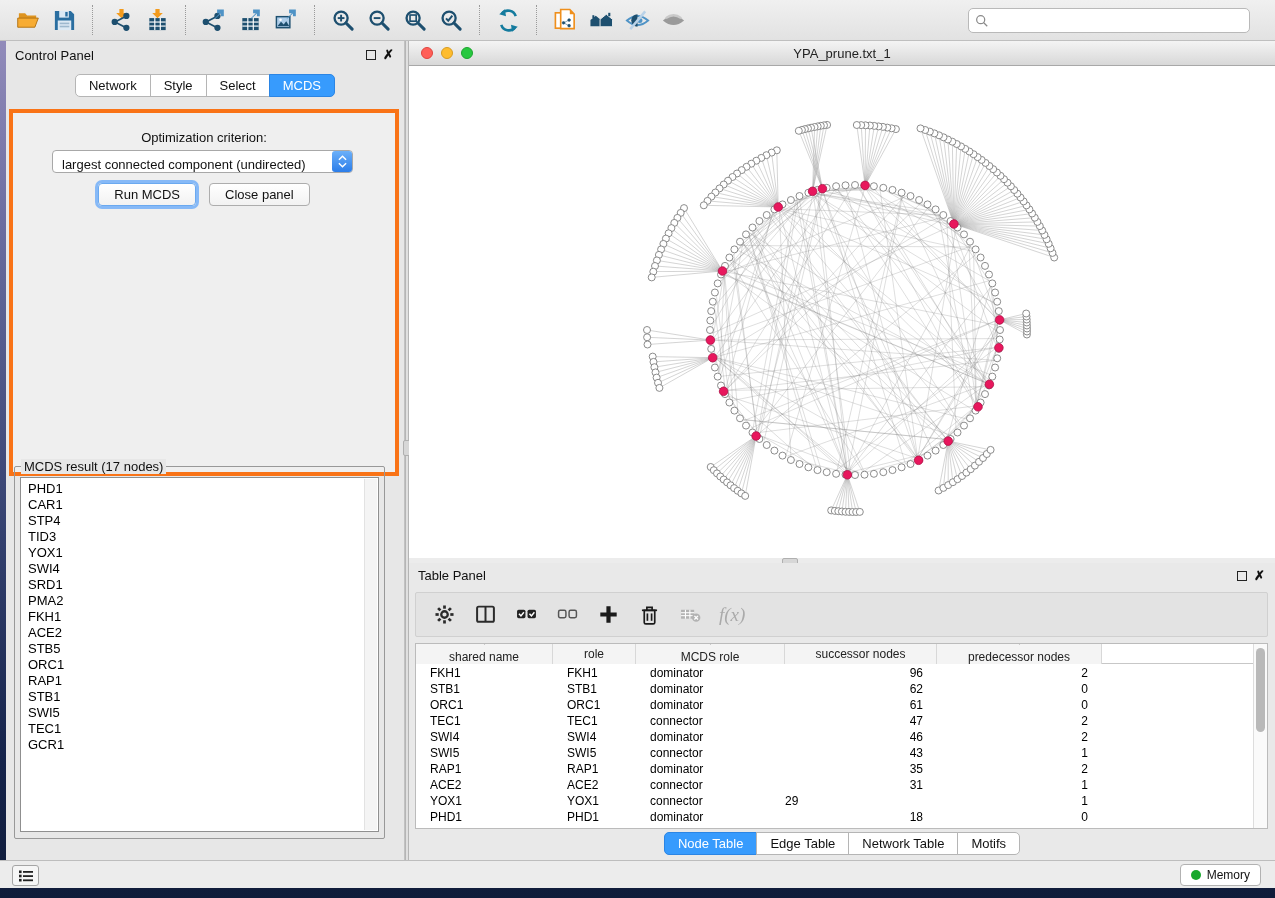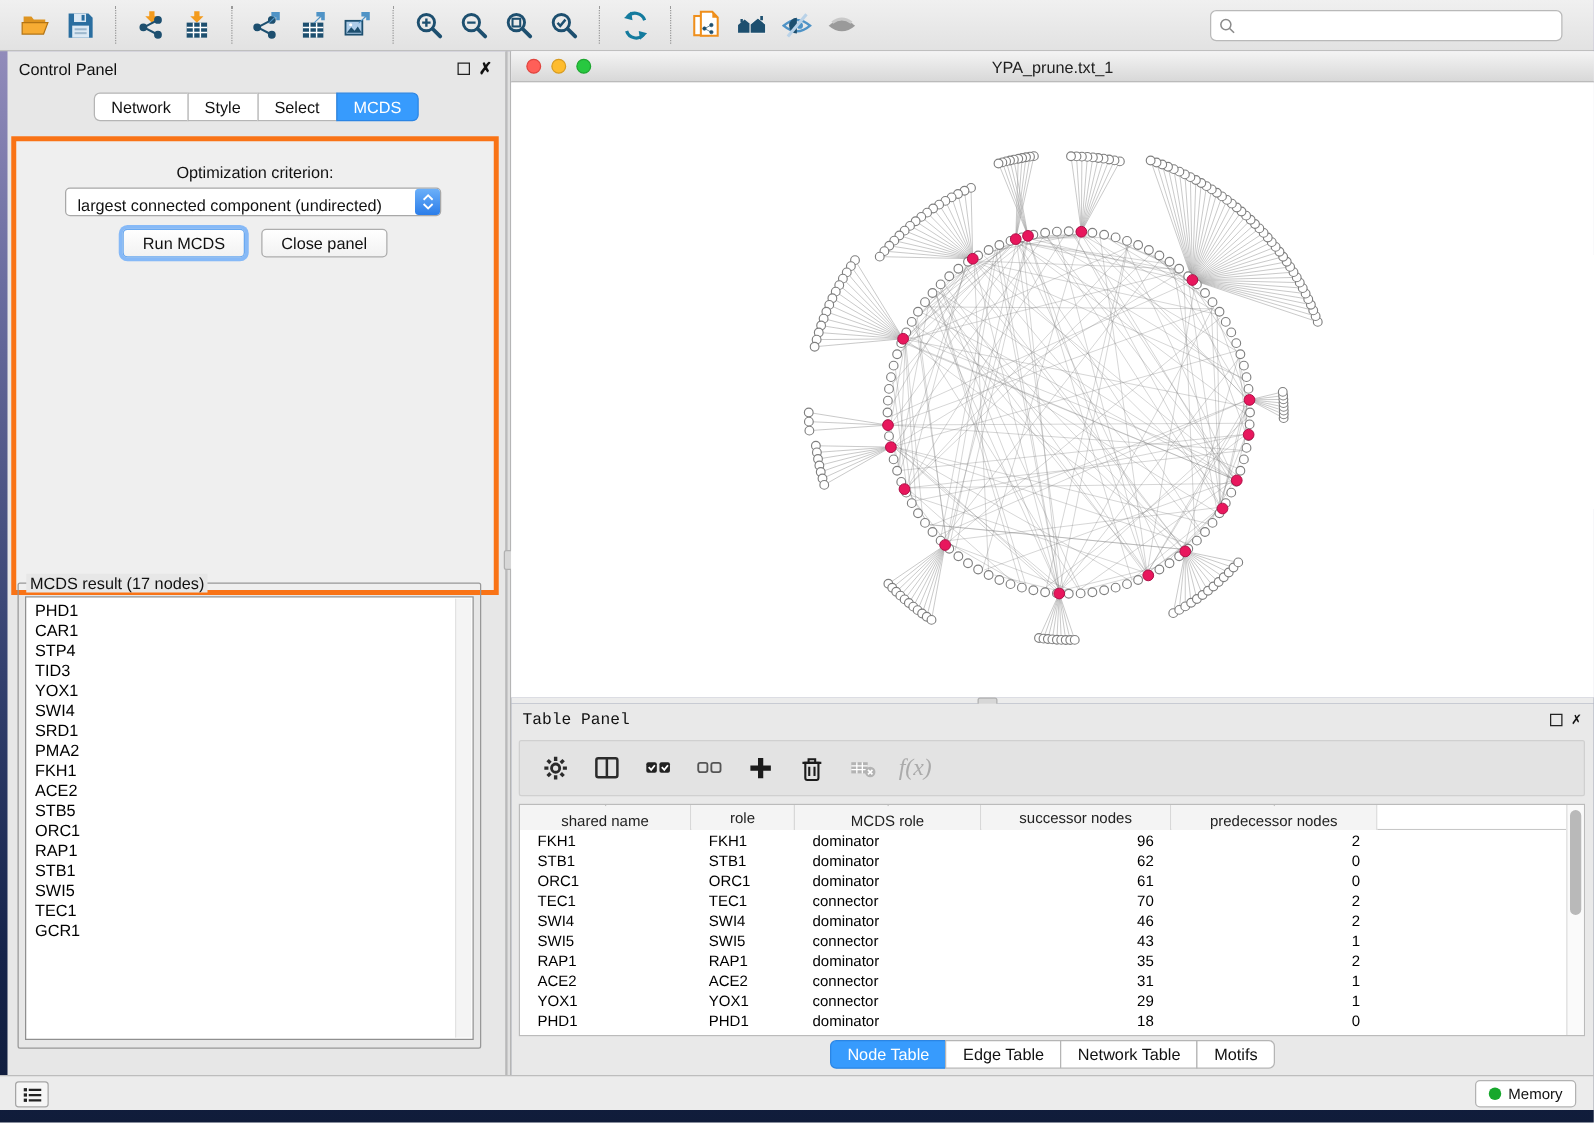--- a/index.html
+++ b/index.html
@@ -70,21 +70,21 @@
   .traffic { display:flex; gap:8px; padding-left:12px; }
   .light { width:12px; height:12px; border-radius:50%; }
   .light.red { background:#ff5f58; border:1px solid #e0443e; }
   .light.yellow { background:#febc2e; border:1px solid #d89c20; }
   .light.green { background:#28c840; border:1px solid #1da62f; }
   .net-title { position:absolute; left:0; right:0; text-align:center; font-size:13px; color:#222; }
   .net-canvas { position:absolute; left:0; top:25px; width:866px; height:492px; background:#fff; }
 
   
   .table-panel { position:absolute; left:409px; top:563px; right:0; height:297px; background:#e9e9e9; }
-  .tp-header { position:absolute; left:0; top:0; right:0; height:25px; display:flex; align-items:center;font-family:Liberation Mono, monospace; }
+  .tp-header { position:absolute; left:0; top:0; right:0; height:25px; display:flex; align-items:center; }
   .tp-toolbar { position:absolute; left:6px; right:7px; top:29px; height:45px; background:#e3e3e3;
                 border:1px solid #d0d0d0; border-radius:2px; display:flex; align-items:center; gap:17px; padding-left:16px; }
   .tp-tool { width:24px; height:24px; display:flex; align-items:center; justify-content:center; }
   .fx-label { font-family:"Liberation Serif",serif; font-style:italic; font-size:19px; color:#aaa; }
   .data-table { position:absolute; left:6px; right:7px; top:80px; height:186px; background:#fff; border:1px solid #bbb; }
   .dt-headrow { position:absolute; left:0; top:0; right:14px; height:20px; display:flex;
                 border-bottom:1px solid #c7c7c7; background:#fff; }
   .dt-hcell { background:#f4f4f4; border-right:1px solid #d8d8d8; display:flex; align-items:center;
               justify-content:center; gap:5px; font-size:12px; color:#222; height:20px;flex-direction:column; }
   .dt-body { position:absolute; left:0; top:21px; right:14px; bottom:0; overflow:hidden; }
@@ -1086,21 +1086,21 @@
             <div class="dt-cell" style="width: 137px; padding: 0px 0px 0px 14px; text-align: left;">ORC1</div>
             <div class="dt-cell" style="width: 83px; padding: 0px 0px 0px 14px; text-align: left;">ORC1</div>
             <div class="dt-cell" style="width: 149px; padding: 0px 0px 0px 14px; text-align: left;">dominator</div>
             <div class="dt-cell" style="width: 152px; padding: 0px 14px 0px 0px; text-align: right;">61</div>
             <div class="dt-cell" style="width: 165px; padding: 0px 14px 0px 0px; text-align: right;">0</div>
           </div>
           <div class="dt-row">
             <div class="dt-cell" style="width: 137px; padding: 0px 0px 0px 14px; text-align: left;">TEC1</div>
             <div class="dt-cell" style="width: 83px; padding: 0px 0px 0px 14px; text-align: left;">TEC1</div>
             <div class="dt-cell" style="width: 149px; padding: 0px 0px 0px 14px; text-align: left;">connector</div>
-            <div class="dt-cell" style="width: 152px; padding: 0px 14px 0px 0px; text-align: right;">70</div>
+            <div class="dt-cell" style="width: 152px; padding: 0px 14px 0px 0px; text-align: right;">47</div>
             <div class="dt-cell" style="width: 165px; padding: 0px 14px 0px 0px; text-align: right;">2</div>
           </div>
           <div class="dt-row">
             <div class="dt-cell" style="width: 137px; padding: 0px 0px 0px 14px; text-align: left;">SWI4</div>
             <div class="dt-cell" style="width: 83px; padding: 0px 0px 0px 14px; text-align: left;">SWI4</div>
             <div class="dt-cell" style="width: 149px; padding: 0px 0px 0px 14px; text-align: left;">dominator</div>
             <div class="dt-cell" style="width: 152px; padding: 0px 14px 0px 0px; text-align: right;">46</div>
             <div class="dt-cell" style="width: 165px; padding: 0px 14px 0px 0px; text-align: right;">2</div>
           </div>
           <div class="dt-row">
@@ -1121,21 +1121,21 @@
             <div class="dt-cell" style="width: 137px; padding: 0px 0px 0px 14px; text-align: left;">ACE2</div>
             <div class="dt-cell" style="width: 83px; padding: 0px 0px 0px 14px; text-align: left;">ACE2</div>
             <div class="dt-cell" style="width: 149px; padding: 0px 0px 0px 14px; text-align: left;">connector</div>
             <div class="dt-cell" style="width: 152px; padding: 0px 14px 0px 0px; text-align: right;">31</div>
             <div class="dt-cell" style="width: 165px; padding: 0px 14px 0px 0px; text-align: right;">1</div>
           </div>
           <div class="dt-row">
             <div class="dt-cell" style="width: 137px; padding: 0px 0px 0px 14px; text-align: left;">YOX1</div>
             <div class="dt-cell" style="width: 83px; padding: 0px 0px 0px 14px; text-align: left;">YOX1</div>
             <div class="dt-cell" style="width: 149px; padding: 0px 0px 0px 14px; text-align: left;">connector</div>
-            <div class="dt-cell" style="width: 152px; padding: 0px 14px 0px 0px; text-align: right;">29</div>
+            <div class="dt-cell" style="width: 152px; padding: 0px 14px 0px 0px; text-align: left;">29</div>
             <div class="dt-cell" style="width: 165px; padding: 0px 14px 0px 0px; text-align: right;">1</div>
           </div>
           <div class="dt-row">
             <div class="dt-cell" style="width: 137px; padding: 0px 0px 0px 14px; text-align: left;">PHD1</div>
             <div class="dt-cell" style="width: 83px; padding: 0px 0px 0px 14px; text-align: left;">PHD1</div>
             <div class="dt-cell" style="width: 149px; padding: 0px 0px 0px 14px; text-align: left;">dominator</div>
             <div class="dt-cell" style="width: 152px; padding: 0px 14px 0px 0px; text-align: right;">18</div>
             <div class="dt-cell" style="width: 165px; padding: 0px 14px 0px 0px; text-align: right;">0</div>
           </div>
         </div>

